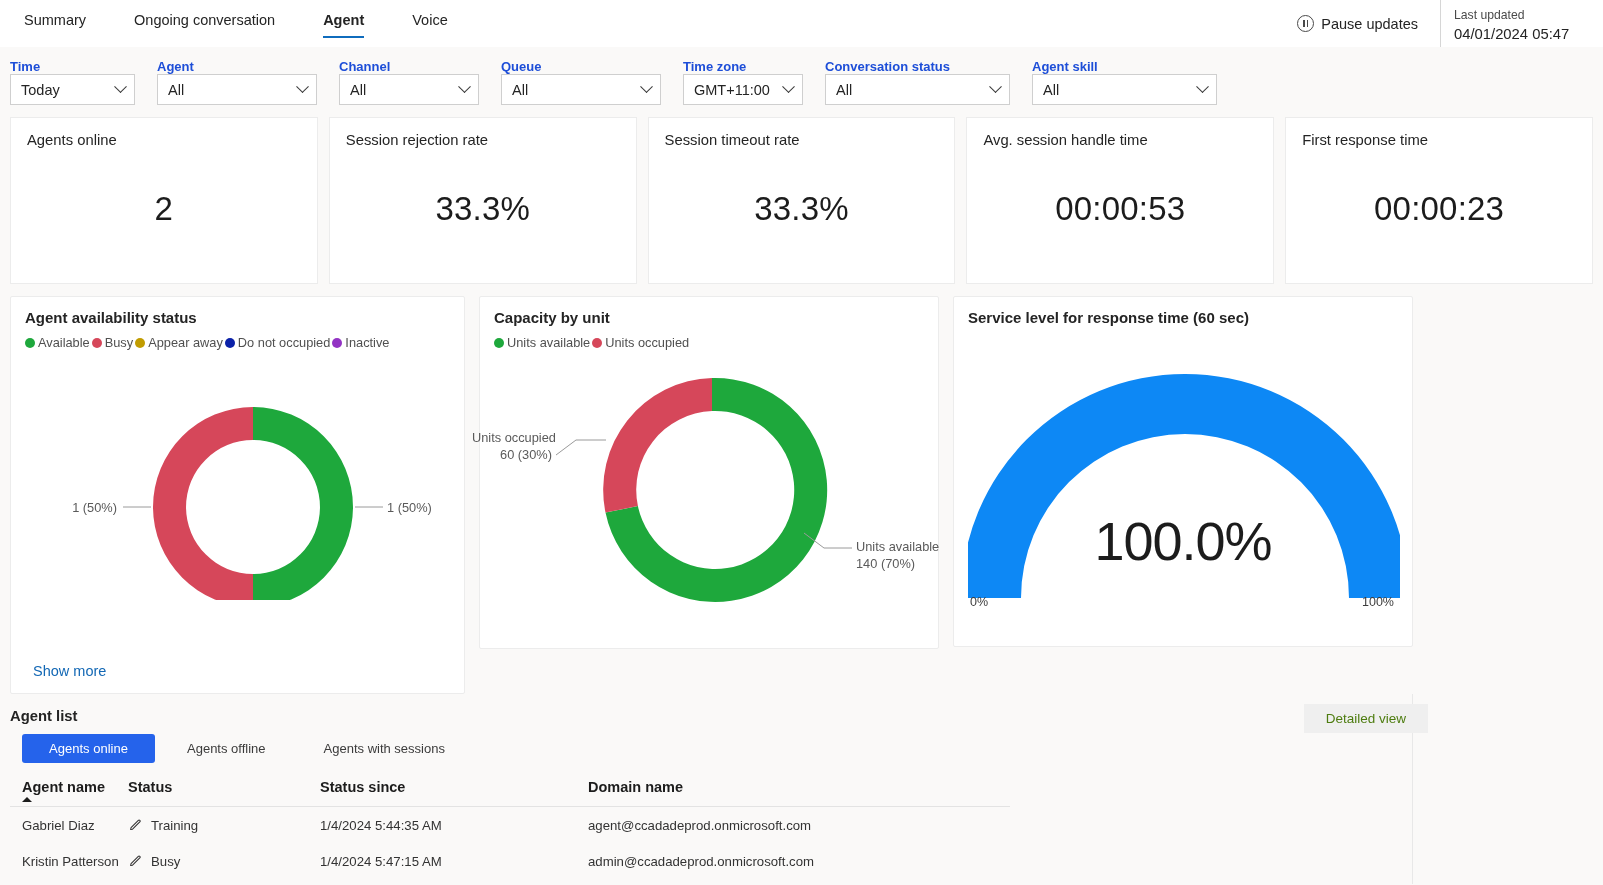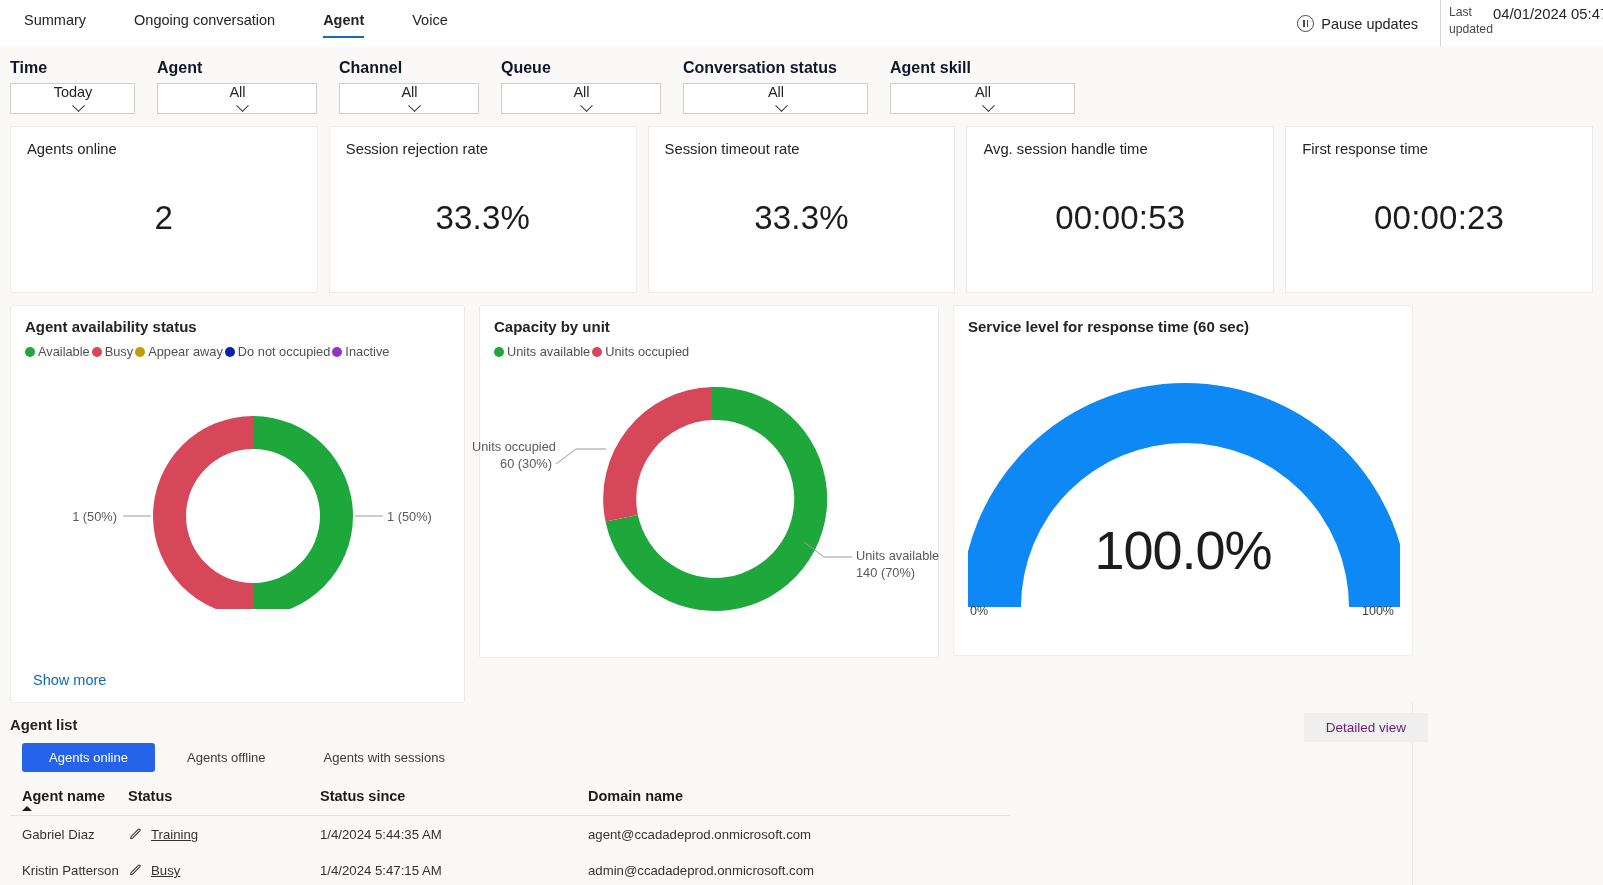--- a/index.html
+++ b/index.html
@@ -51,36 +51,36 @@
   }
   .pause-ico::before, .pause-ico::after {
     content: ""; position: absolute; top: 4px; width: 1.6px; height: 7px;
     background: #4a4a4a;
   }
   .pause-ico::before { left: 5px; }
   .pause-ico::after { right: 5px; }
   .lastupd {
     border-left: 1px solid #d6d6d6;
     padding: 4px 0 0 13px; width: 163px;
-    display: flex; flex-direction: row; justify-content: center;
+    display: flex; flex-direction: column; justify-content: center;
   }
   .lastupd-label { font-size: 12.2px; color: #4a4a4a; line-height: 17px; }
   .lastupd-val { font-size: 14.8px; color: #242424; line-height: 21px; white-space: nowrap; }
 
   
   .filterbar {
     display: flex; padding: 12px 0 12px 10px; gap: 0;
     background: #faf9f8;
   }
   .filter { margin-right: 22px; }
-  .filter-label { font-size: 16px; font-weight: bold; color: #0f172a; margin-bottom: 6px; }
+  .filter-label { font-size: 13px; font-weight: bold; color: #1d4ed8; }
   .dd {
     height: 31px; background: #fff; border: 1px solid #cfcfcf;
     display: flex; align-items: center; justify-content: space-between;
-    padding: 0 9px 0 10px; font-size: 14.5px; color: #242424; cursor: pointer; flex-direction: column;
+    padding: 0 9px 0 10px; font-size: 14.5px; color: #242424; cursor: pointer;
   }
   .chev {
     width: 9px; height: 9px; border-right: 1.4px solid #3b3b3b;
     border-bottom: 1.4px solid #3b3b3b; transform: rotate(45deg) translate(-2px,-2px);
     flex: none; margin-left: 10px;
   }
   .w-time   { width: 125px; }
   .w-agent  { width: 160px; }
   .w-chan   { width: 140px; }
   .w-queue  { width: 160px; }
@@ -139,21 +139,21 @@
   .al-title { font-size: 14.8px; font-weight: bold; color: #242424; }
   .pillrow { display: flex; align-items: center; gap: 6px; margin-top: 10px; padding-left: 12px; }
   .pill {
     height: 29px; padding: 0 20px; display: flex; align-items: center;
     font-size: 13px; border-radius: 3px; cursor: pointer; white-space: nowrap;
   }
   .pill.on { background: #2563eb; color: #fff; min-width: 133px; justify-content: center; }
   .pill.off { color: #3b3b3b; padding: 0 26px; }
   .detailed-btn {
     position: absolute; right: 175px; top: 10px;
-    background: #efefef; color: #701a75; font-size: 13.5px;
+    background: #efefef; color: #4d7c0f; font-size: 13.5px;
     padding: 7px 22px; border: none; cursor: default; white-space: nowrap;
   }
   table { border-collapse: collapse; width: 1000px; margin-top: 16px; }
   thead th {
     text-align: left; font-size: 14.5px; font-weight: bold; color: #1c1c1c;
     padding: 0 0 4px 0; border-bottom: 1px solid #e3e3e3; vertical-align: top;
   }
   .th-sort { position: relative; }
   .sortcaret {
     display: block; width: 0; height: 0; margin-top: 2px;
@@ -161,21 +161,21 @@
     border-bottom: 5px solid #1c1c1c;
   }
   tbody td {
     font-size: 13.2px; color: #333; padding: 11px 0 10px 0; white-space: nowrap;
   }
   .c-name   { width: 118px; padding-left: 12px !important; }
   .c-status { width: 192px; margin-top: 32px; }
   .c-since  { width: 268px; }
   .status-cell { display: flex; align-items: center; gap: 9px; }
   .pencil { width: 14px; height: 14px; flex: none; }
-  .status-link { text-decoration: underline; color: #333; cursor: pointer; }
+  .status-link { color: #333; cursor: pointer; }
   .divider-v {
     position: absolute; left: 1412px; top: 0; width: 1px; height: 190px; background: #e8e8e8;
   }
 </style>
 </head>
 <body>
 
 <div class="topbar">
   <div class="tabs">
     <div class="tab">Summary</div>
@@ -214,20 +214,27 @@
     <div class="filter-label">Channel</div>
     <div class="dd w-chan">
       <span>All</span>
       <span class="chev"></span>
     </div>
   </div>
   <div class="filter">
     <div class="filter-label">Queue</div>
     <div class="dd w-queue">
       <span>All</span>
+      <span class="chev"></span>
+    </div>
+  </div>
+  <div class="filter">
+    <div class="filter-label">Time zone</div>
+    <div class="dd w-tz">
+      <span>GMT+11:00</span>
       <span class="chev"></span>
     </div>
   </div>
   <div class="filter">
     <div class="filter-label">Conversation status</div>
     <div class="dd w-convo">
       <span>All</span>
       <span class="chev"></span>
     </div>
   </div>

